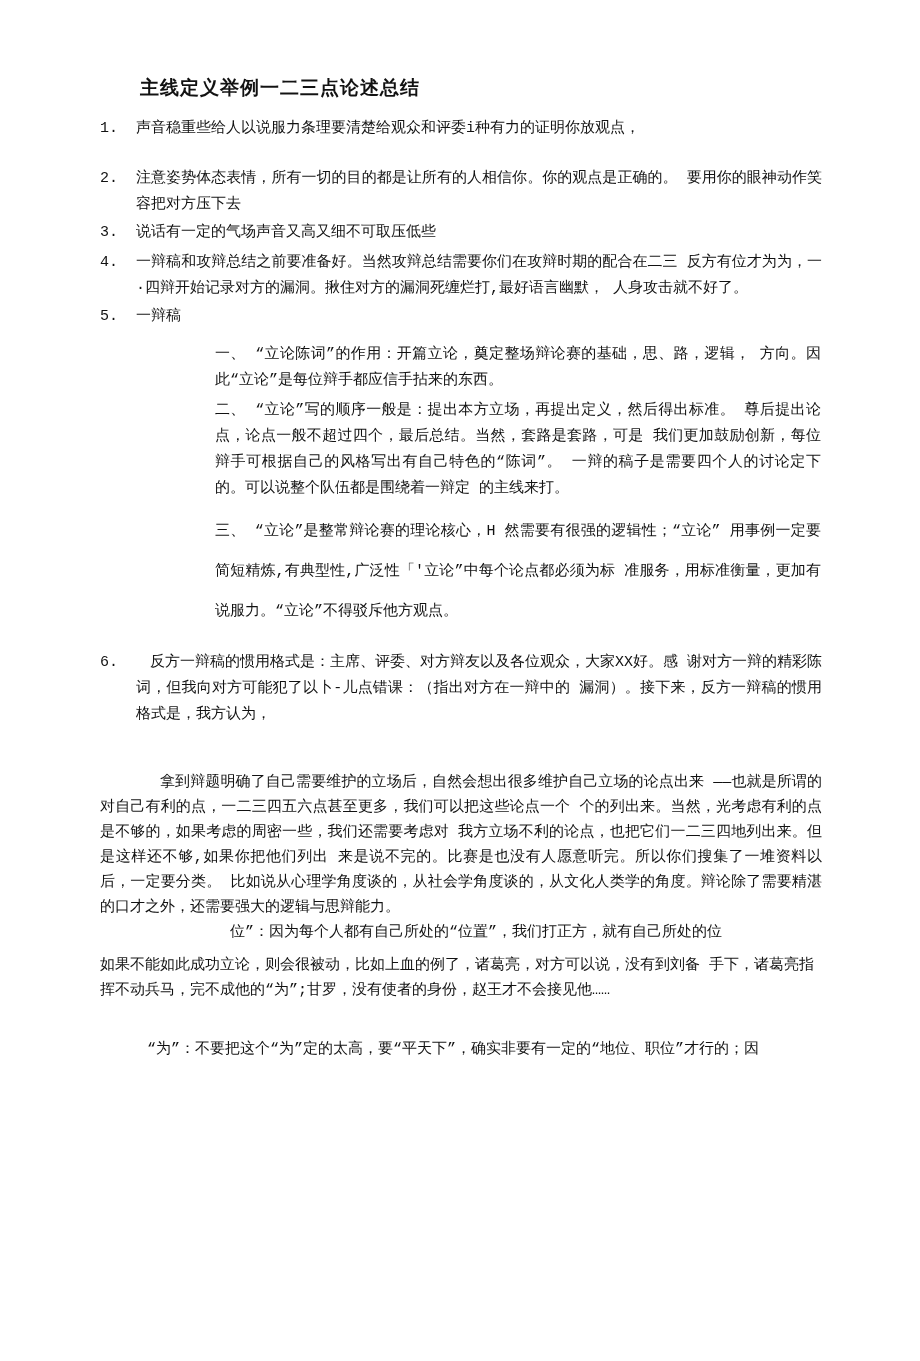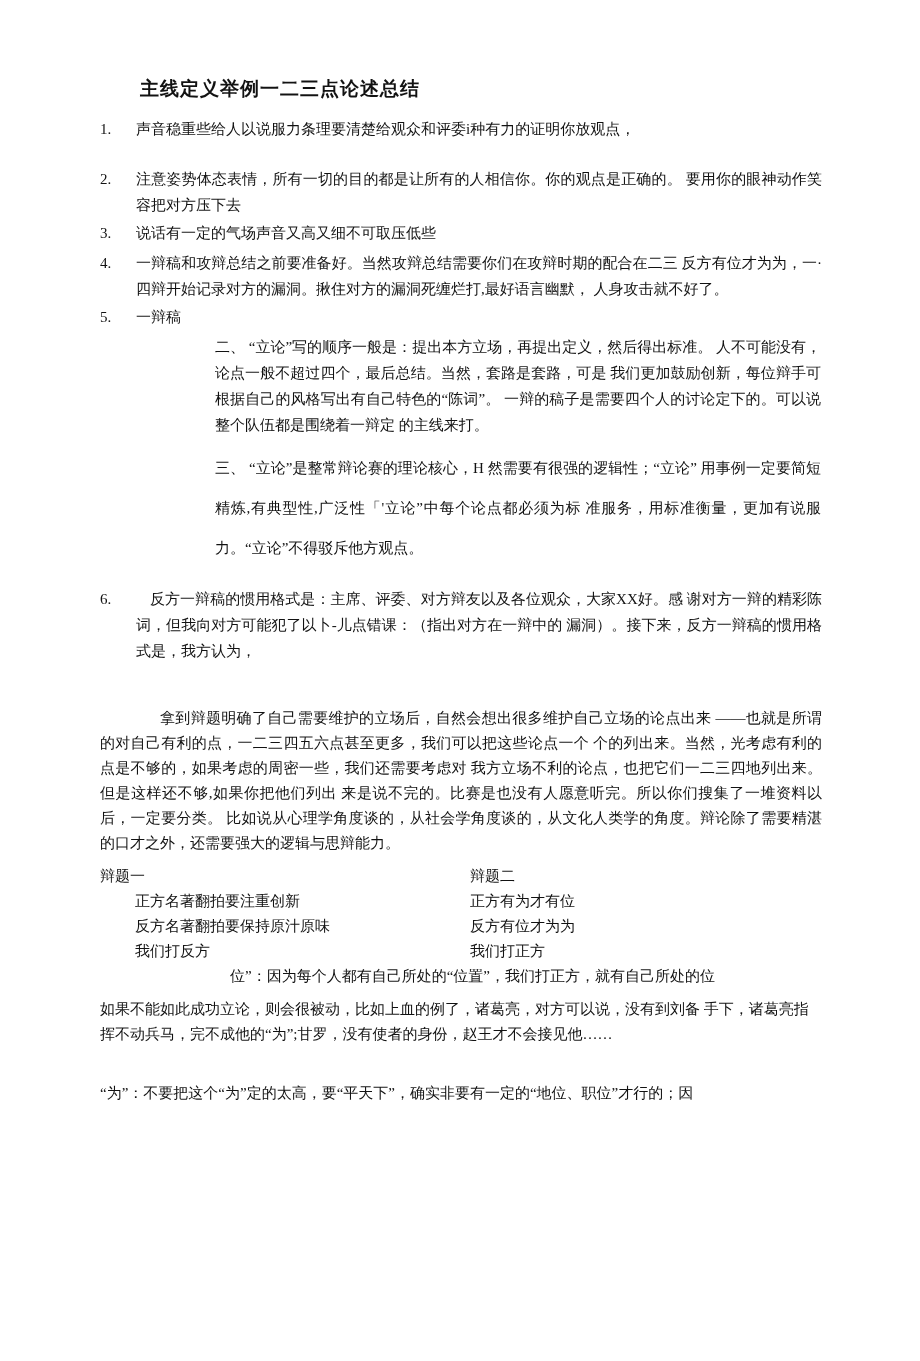--- a/index.html
+++ b/index.html
@@ -1,15 +1,15 @@
 <!DOCTYPE html>
 <html><head>
 <meta charset="utf-8">
 <style>
-  * { margin: 0; padding: 0; box-sizing: border-box; }
+  * { margin: 0; padding: 0; box-sizing: border-box; font-family: Liberation Mono, monospace; }
   html, body { background: #ffffff; }
   .page {
     position: relative;
     width: 920px;
     height: 1361px;
     background: #ffffff;
     overflow: hidden;
     font-family: "Liberation Serif", "DejaVu Serif", serif;
     color: #121212;
   }
@@ -44,21 +44,21 @@
     line-height: 25px;
   }
   .mt2  { margin-top: 2px; }
   .mt4  { margin-top: 4px; }
   .mt8  { margin-top: 8px; }
   .mt10 { margin-top: 10px; }
   .mt12 { margin-top: 12px; }
   .mt18 { margin-top: 18px; }
   .mt24 { margin-top: 24px; }
   .mt30 { margin-top: 42px; }
-  .mt34 { margin-top: 34px; }
+  .mt34 { margin-top: 34px; margin-left: 47px; }
   .topics { display: flex; line-height: 25px; }
   .tcol-1 { width: 370px; }
   .tcol-2 { flex: 1; }
   .trow-indent { padding-left: 35px; }
   .analysis-line { line-height: 25px; }
   .indent-130 { padding-left: 130px; }
 </style>
 </head>
 <body>
 
@@ -85,46 +85,33 @@
     <div class="num-item mt4">
       <span class="num">4.</span>
       <p class="num-text">一辩稿和攻辩总结之前要准备好。当然攻辩总结需要你们在攻辩时期的配合在二三 反方有位才为为，一·四辩开始记录对方的漏洞。揪住对方的漏洞死缠烂打,最好语言幽默， 人身攻击就不好了。</p>
     </div>
 
     <div class="num-item mt2">
       <span class="num">5.</span>
       <p class="num-text">一辩稿</p>
     </div>
 
+    <p class="sub mt12">一、 “立论陈词”的作用：开篇立论，奠定整场辩论赛的基础，思、路，逻辑， 方向。因此“立论”是每位辩手都应信手拈来的东西。</p>
 
-    <p class="sub mt4">二、 “立论”写的顺序一般是：提出本方立场，再提出定义，然后得出标准。 人不可能没有，论点一般不超过四个，最后总结。当然，套路是套路，可是 我们更加鼓励创新，每位辩手可根据自己的风格写出有自己特色的“陈词”。 一辩的稿子是需要四个人的讨论定下的。可以说整个队伍都是围绕着一辩定 的主线来打。</p>
+    <p class="sub mt4">二、 “立论”写的顺序一般是：提出本方立场，再提出定义，然后得出标准。 尊后提出论点，论点一般不超过四个，最后总结。当然，套路是套路，可是 我们更加鼓励创新，每位辩手可根据自己的风格写出有自己特色的“陈词”。 一辩的稿子是需要四个人的讨论定下的。可以说整个队伍都是围绕着一辩定 的主线来打。</p>
 
     <p class="sub loose mt10">三、 “立论”是整常辩论赛的理论核心，H 然需要有很强的逻辑性；“立论” 用事例一定要简短精炼,有典型性,广泛性「'立论”中每个论点都必须为标 准服务，用标准衡量，更加有说服力。“立论”不得驳斥他方观点。</p>
 
     <div class="num-item mt18">
       <span class="num">6.</span>
       <p class="num-text first-indent">反方一辩稿的惯用格式是：主席、评委、对方辩友以及各位观众，大家XX好。感 谢对方一辩的精彩陈词，但我向对方可能犯了以卜-儿点错课：（指出对方在一辩中的 漏洞）。接下来，反方一辩稿的惯用格式是，我方认为，</p>
     </div>
 
     <p class="para mt30">拿到辩题明确了自己需要维护的立场后，自然会想出很多维护自己立场的论点出来 ——也就是所谓的对自己有利的点，一二三四五六点甚至更多，我们可以把这些论点一个 个的列出来。当然，光考虑有利的点是不够的，如果考虑的周密一些，我们还需要考虑对 我方立场不利的论点，也把它们一二三四地列出来。但是这样还不够,如果你把他们列出 来是说不完的。比赛是也没有人愿意听完。所以你们搜集了一堆资料以后，一定要分类。 比如说从心理学角度谈的，从社会学角度谈的，从文化人类学的角度。辩论除了需要精湛 的口才之外，还需要强大的逻辑与思辩能力。</p>
 
-    <div class="topics mt8">
-      <div class="tcol-1">
-        <div class="thead">辩题一</div>
-        <div class="trow trow-indent">正方名著翻拍要注重创新</div>
-        <div class="trow trow-indent">反方名著翻拍要保持原汁原味</div>
-        <div class="trow trow-indent">我们打反方</div>
-      </div>
-      <div class="tcol-2">
-        <div class="thead">辩题二</div>
-        <div class="trow">正方有为才有位</div>
-        <div class="trow">反方有位才为为</div>
-        <div class="trow">我们打正方</div>
-      </div>
-    </div>
 
     <div class="analysis-line indent-130">位”：因为每个人都有自己所处的“位置”，我们打正方，就有自己所处的位</div>
     <div class="analysis-line mt8">如果不能如此成功立论，则会很被动，比如上血的例了，诸葛亮，对方可以说，没有到刘备 手下，诸葛亮指挥不动兵马，完不成他的“为”;甘罗，没有使者的身份，赵王才不会接见他……</div>
 
     <div class="analysis-line mt34">“为”：不要把这个“为”定的太高，要“平天下”，确实非要有一定的“地位、职位”才行的；因</div>
 
   </div>
 </div>
 
 </body></html>

